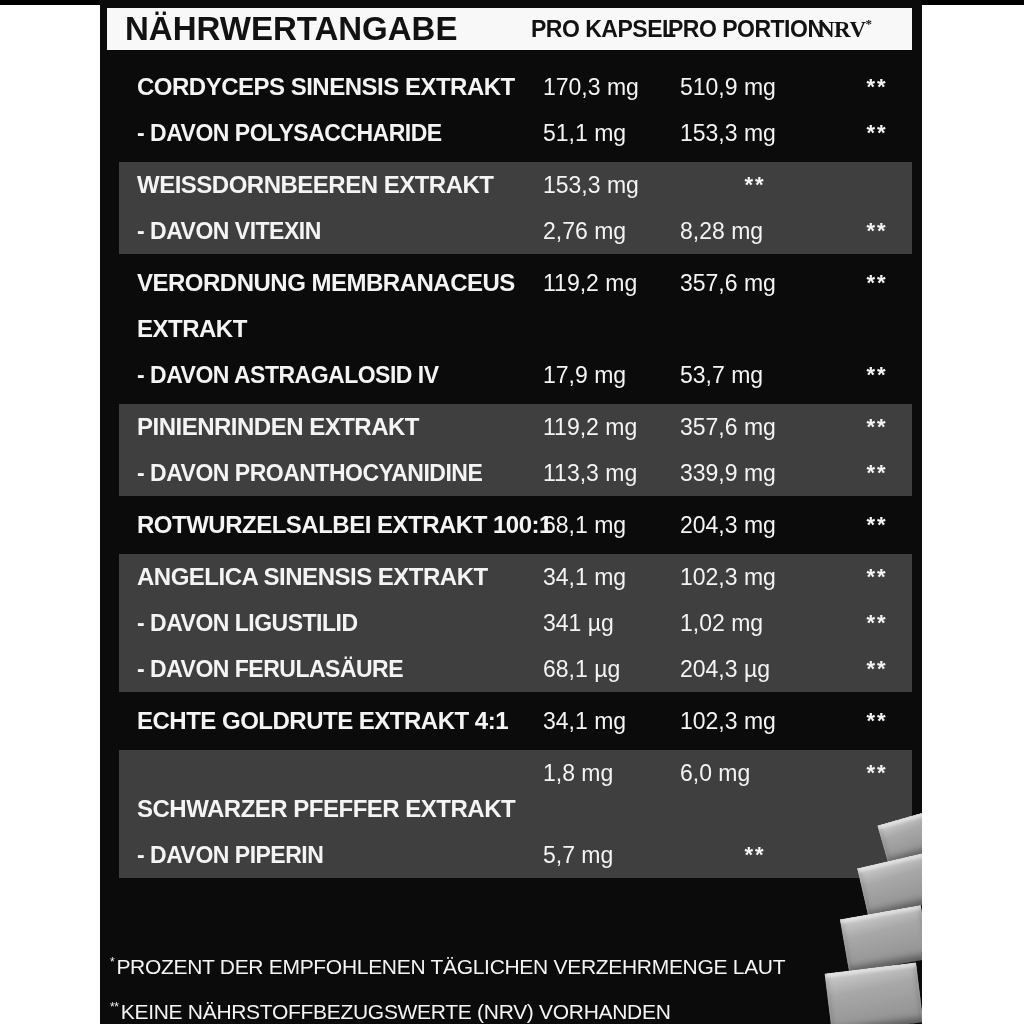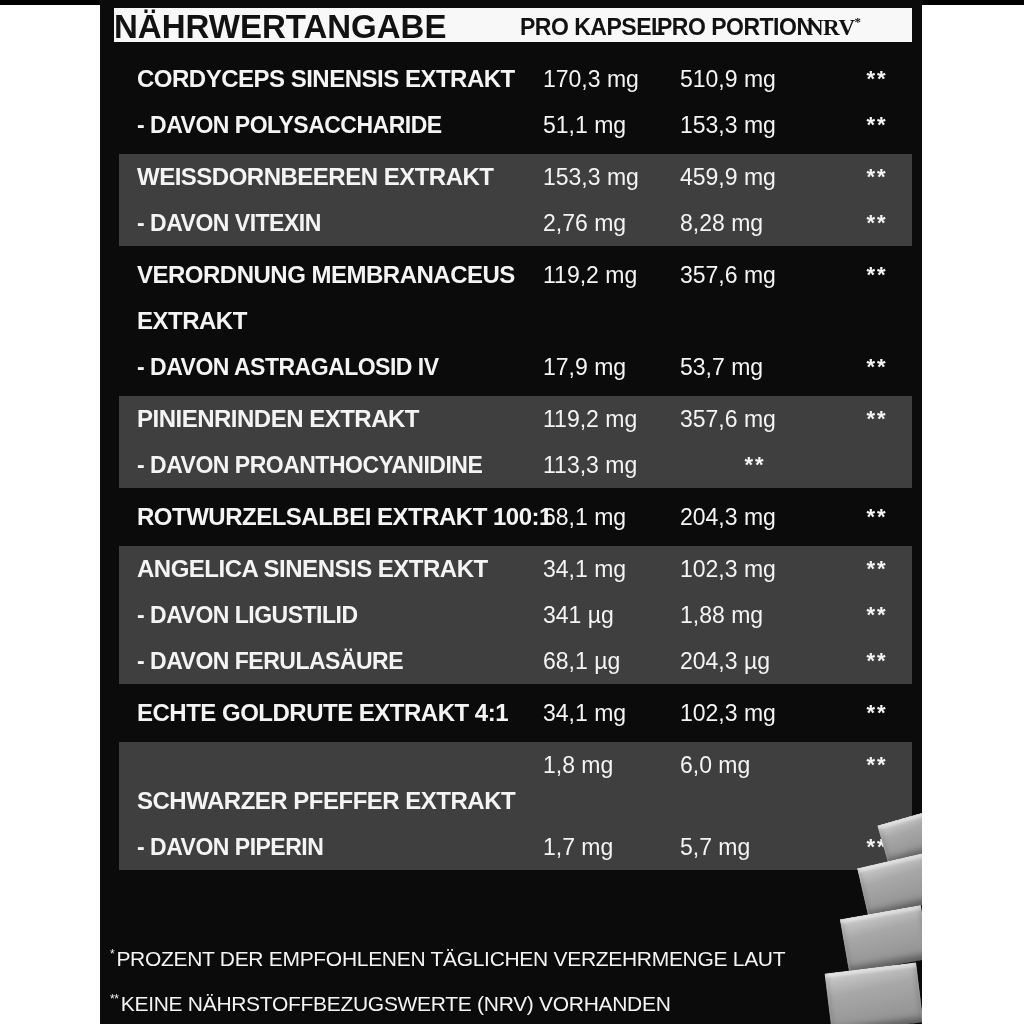--- a/index.html
+++ b/index.html
@@ -7,23 +7,23 @@
     --header-text:#121212; --row-text:#f4f4f4;
   }
   *{margin:0;padding:0;box-sizing:border-box;}
   html,body{width:1024px;height:1024px;background:#ffffff;overflow:hidden;
     font-family:"Liberation Sans",sans-serif;}
   .stage{position:relative;width:1024px;height:1024px;background:#ffffff;}
   .top-strip{position:absolute;left:0;top:0;width:1024px;height:5px;background:#000;}
   .panel{position:absolute;left:100px;top:0;width:822px;height:1024px;
     background:var(--panel-bg);overflow:hidden;}
   
-  .header-band{margin:8px 10px 0 14px;height:34px;background:var(--header-bg);
+  .header-band{margin:8px 10px 0 7px;height:42px;background:var(--header-bg);
     display:grid;grid-template-columns:406px 137px 150px 94px;align-items:center;
-    color:var(--header-text);}
+    padding-left:18px;color:var(--header-text);}
   .header-band .title{font-size:33px;font-weight:bold;letter-spacing:0px;}
   .header-band .hcol{font-size:23px;font-weight:bold;letter-spacing:-0.5px;white-space:nowrap;}
   .header-band .hnrv{text-align:left;font-family:Liberation Serif, serif;}
   .header-band sup{font-size:13px;vertical-align:super;}
   
   .groups{margin-top:14px;padding-left:12px;}
   .group{margin:0 10px 6px 7px;}
   .group.shaded{background:var(--band-bg);}
   .row{display:grid;grid-template-columns:406px 137px 150px 94px;
     padding-left:18px;align-items:start;color:var(--row-text);}
@@ -79,21 +79,20 @@
             <span class="val">153,3 mg</span>
             <span class="val nrv">**</span>
           </div>
         </div>
         <div class="group shaded">
           <div class="row">
             <span class="name">
               <span class="nline" style="display: block;">WEISSDORNBEEREN EXTRAKT</span>
             </span>
             <span class="val">153,3 mg</span>
-            <span class="val">459,9 mg</span>
             <span class="val nrv">**</span>
           </div>
           <div class="row sub">
             <span class="name">
               <span class="nline" style="display: block;">- DAVON VITEXIN</span>
             </span>
             <span class="val">2,76 mg</span>
             <span class="val">8,28 mg</span>
             <span class="val nrv">**</span>
           </div>
@@ -124,20 +123,21 @@
             </span>
             <span class="val">119,2 mg</span>
             <span class="val">357,6 mg</span>
             <span class="val nrv">**</span>
           </div>
           <div class="row sub">
             <span class="name">
               <span class="nline" style="display: block;">- DAVON PROANTHOCYANIDINE</span>
             </span>
             <span class="val">113,3 mg</span>
+            <span class="val">339,9 mg</span>
             <span class="val nrv">**</span>
           </div>
         </div>
         <div class="group">
           <div class="row">
             <span class="name">
               <span class="nline" style="display: block;">ROTWURZELSALBEI EXTRAKT 100:1</span>
             </span>
             <span class="val">68,1 mg</span>
             <span class="val">204,3 mg</span>
@@ -151,21 +151,21 @@
             </span>
             <span class="val">34,1 mg</span>
             <span class="val">102,3 mg</span>
             <span class="val nrv">**</span>
           </div>
           <div class="row sub">
             <span class="name">
               <span class="nline" style="display: block;">- DAVON LIGUSTILID</span>
             </span>
             <span class="val">341 µg</span>
-            <span class="val">1,88 mg</span>
+            <span class="val">1,02 mg</span>
             <span class="val nrv">**</span>
           </div>
           <div class="row sub">
             <span class="name">
               <span class="nline" style="display: block;">- DAVON FERULASÄURE</span>
             </span>
             <span class="val">68,1 µg</span>
             <span class="val">204,3 µg</span>
             <span class="val nrv">**</span>
           </div>
@@ -186,21 +186,20 @@
               <span class="nline" style="display: block; margin-top: 36px;">SCHWARZER PFEFFER EXTRAKT</span>
             </span>
             <span class="val">1,8 mg</span>
             <span class="val">6,0 mg</span>
             <span class="val nrv">**</span>
           </div>
           <div class="row sub">
             <span class="name">
               <span class="nline" style="display: block;">- DAVON PIPERIN</span>
             </span>
-            <span class="val">1,7 mg</span>
             <span class="val">5,7 mg</span>
             <span class="val nrv">**</span>
           </div>
         </div>
       </div>
 
     <div class="footnotes" id="footnotes">
         <div class="fnote"><sup>*</sup><span>PROZENT DER EMPFOHLENEN TÄGLICHEN VERZEHRMENGE LAUT</span></div>
         <div class="fnote"><sup>**</sup><span>KEINE NÄHRSTOFFBEZUGSWERTE (NRV) VORHANDEN</span></div>
       </div>

